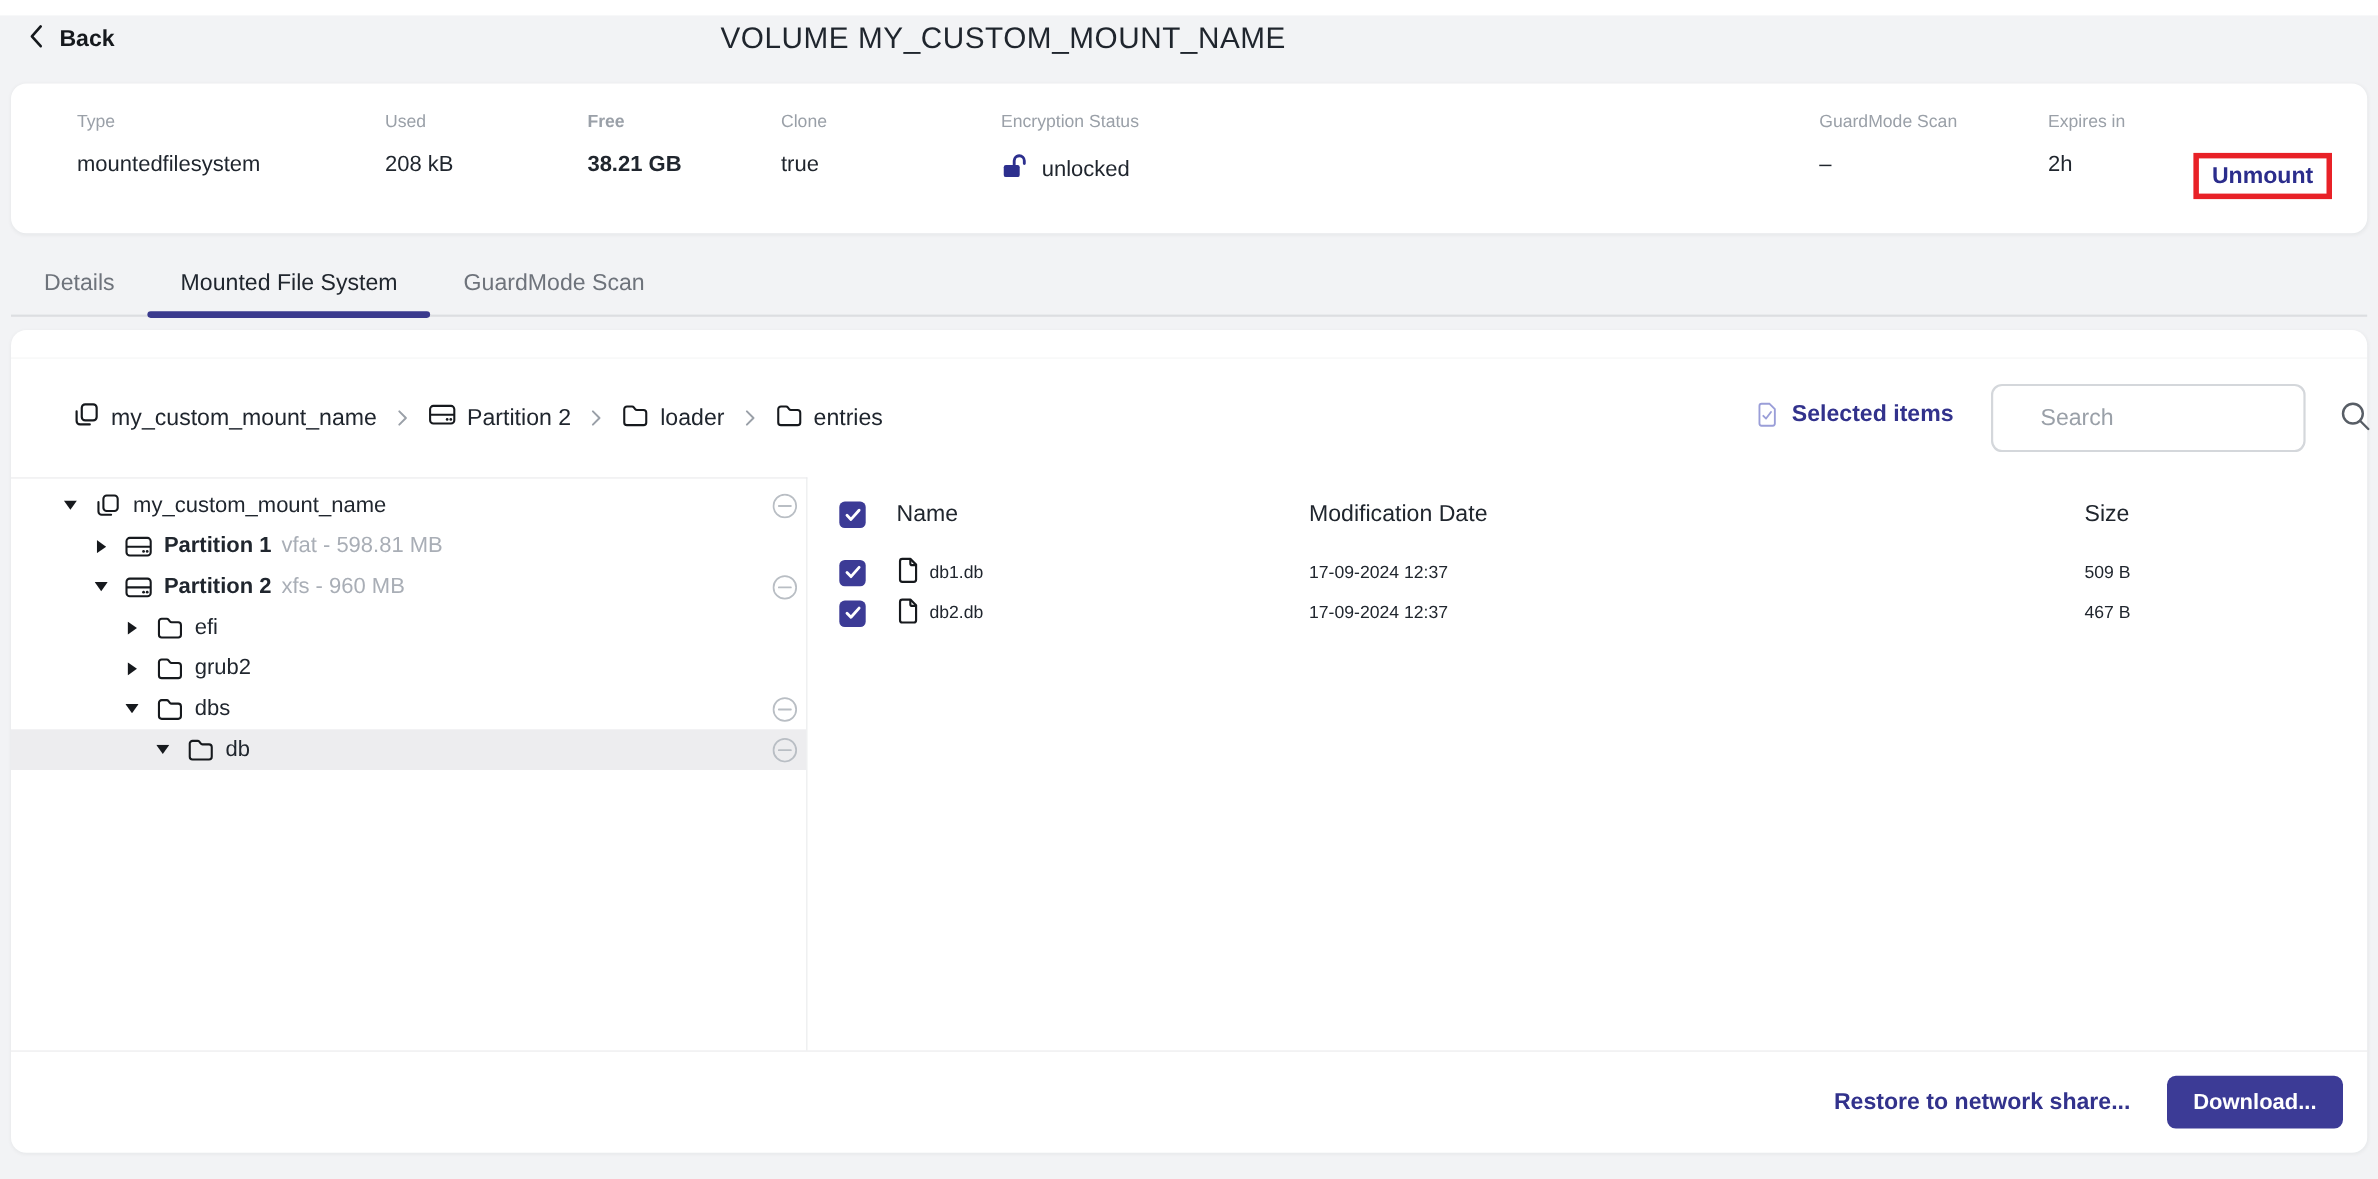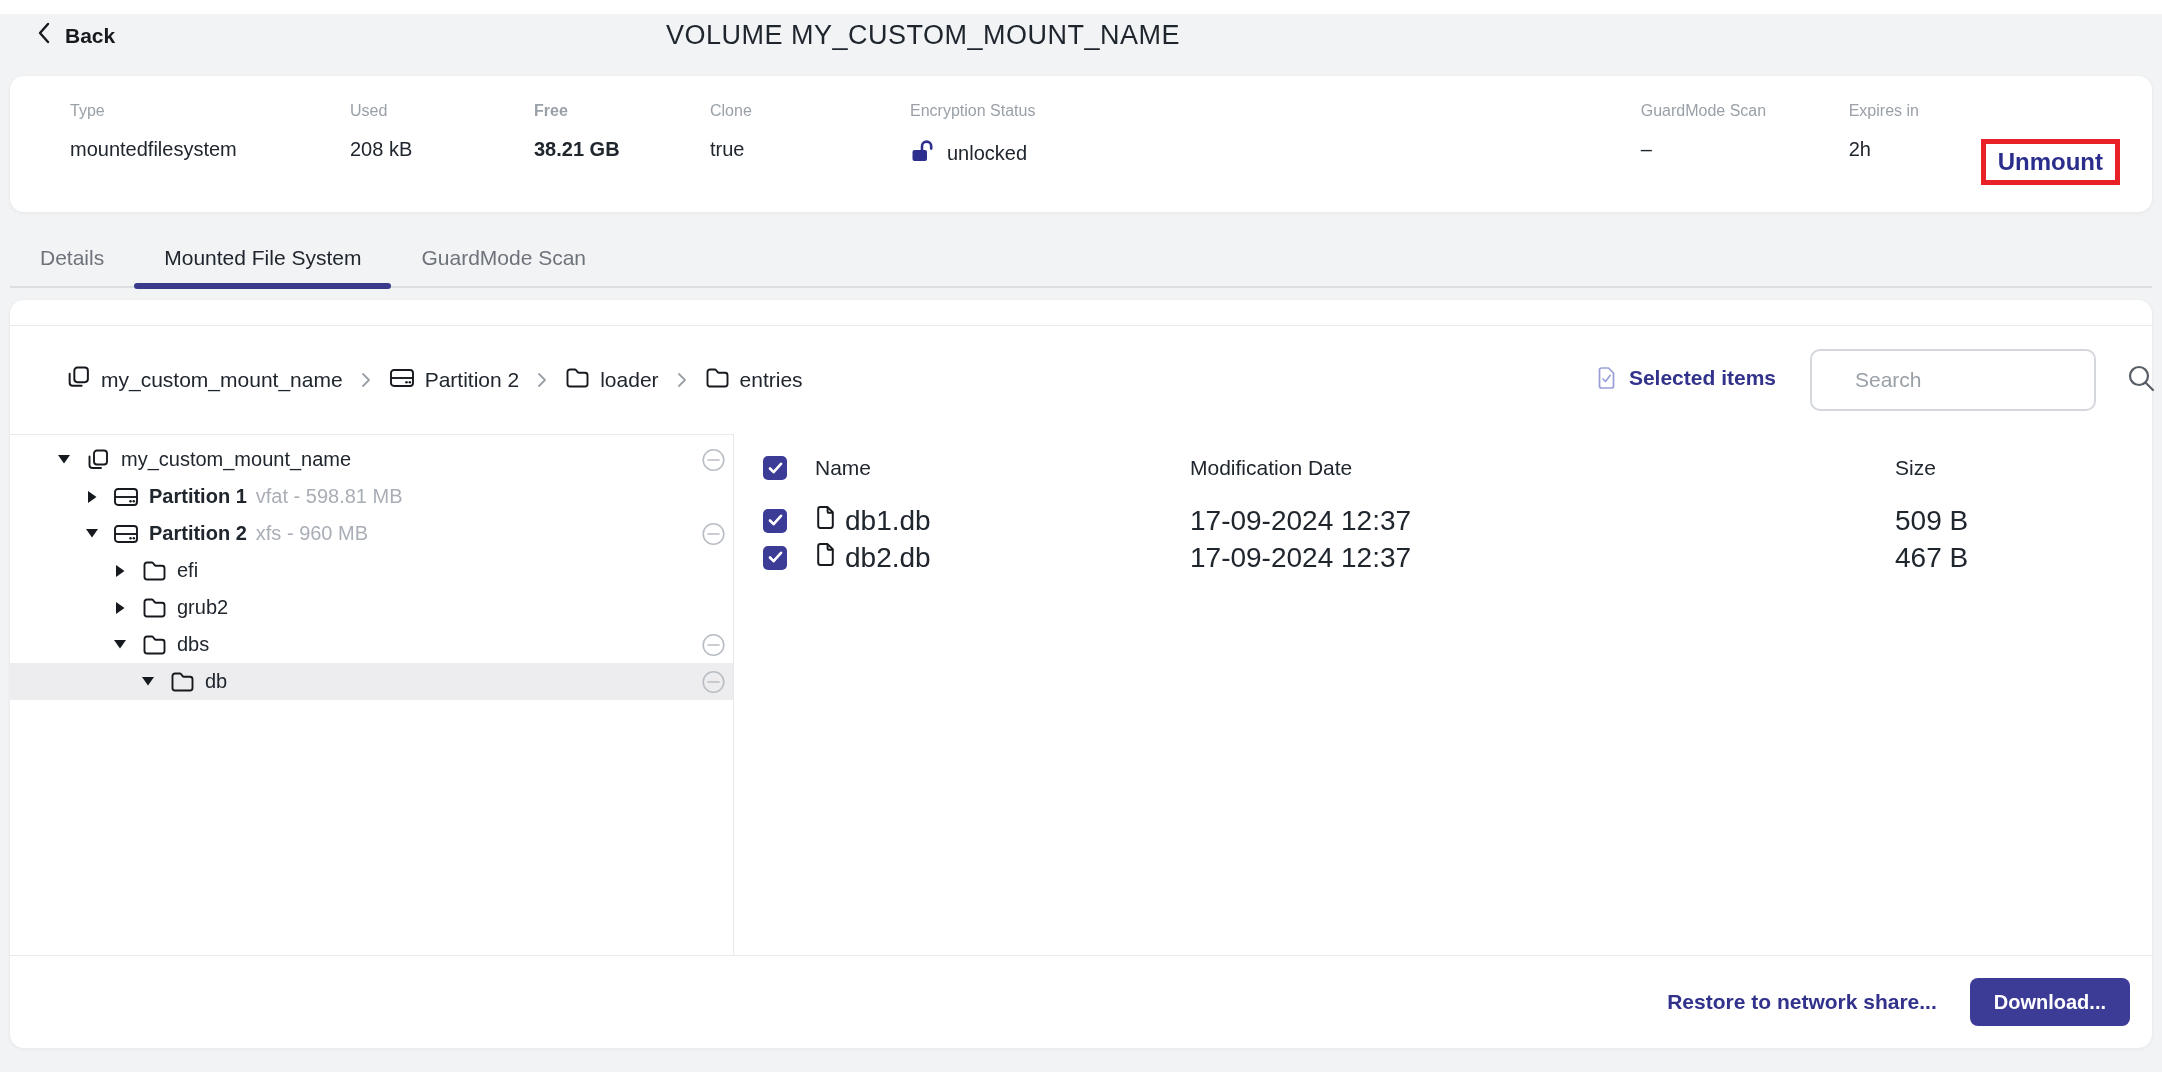--- a/index.html
+++ b/index.html
@@ -7,21 +7,21 @@
   body {
     font-family:"Liberation Sans", sans-serif;
     background:#f2f3f5;
     color:#20262e;
     position:relative;
     overflow:hidden;
   }
   .top-white-strip { position:absolute; top:0; left:0; width:2162px; height:14px; background:#ffffff; }
 
   
-  .page-header { position:absolute; top:14px; left:15px; width:1816px; height:52px; }
+  .page-header { position:absolute; top:14px; left:4px; width:1816px; height:52px; }
   .back-link {
     position:absolute; left:22px; top:8px; display:flex; align-items:center; gap:14px;
     font-size:21px; font-weight:700; color:#16191d; cursor:pointer;
   }
   .page-title {
     position:absolute; left:0; right:0; top:6px; text-align:center;
     font-size:27px; font-weight:500; color:#1f252d; letter-spacing:.5px;
   }
 
   
@@ -35,21 +35,21 @@
   .info-value { font-size:20px; color:#20262e; display:flex; align-items:center; gap:10px; }
   .f-type{width:280px;} .f-used{width:184px;} .f-free{width:176px;font-weight:bold;} .f-clone{width:200px;}
   .f-enc{flex:1;} .f-guard{width:208px;} .f-exp{width:120px;}
   .unmount-wrap {
     margin-left:12px; margin-top:37px;
     border:5px solid #e82127; background:#fff; padding:4px 12px;
     display:flex; align-items:center; justify-content:center;
   }
   .unmount-btn {
     background:transparent; border:0; font-family:inherit;
-    font-size:24px; font-weight:700; color:#2b2d8c; cursor:pointer;
+    font-size:21px; font-weight:700; color:#2b2d8c; cursor:pointer;
   }
 
   
   .tabs-bar {
     position:absolute; left:10px; top:230px; width:2142px; height:58px;
     border-bottom:2px solid #dcdee1; display:flex; align-items:center; gap:0;
   }
   .tab {
     position:relative; height:58px; display:flex; align-items:center;
     padding:0 30px; font-size:21px; color:#6e737b; cursor:pointer;
@@ -107,21 +107,21 @@
     width:23px; height:23px; display:flex; cursor:pointer;
   }
 
   
   .table-pane { flex:1; padding-top:12px; }
   .t-grid {
     display:grid; grid-template-columns:24px 28px 375px 705px 1fr;
     align-items:center; padding-left:29px;
   }
   .t-head { height:44px; margin-bottom:12px; font-size:21px; font-weight:500; color:#20262e; }
-  .t-row { height:37px; font-size:28px; color:#20262e; }
+  .t-row { height:37px; font-size:16px; color:#20262e; }
   .cell-name { display:flex; align-items:center; gap:9px; }
   .checkbox {
     width:24px; height:24px; border-radius:5px; background:#3c3b96;
     display:flex; align-items:center; justify-content:center; cursor:pointer;
   }
 
   
   .card-footer {
     border-top:1px solid #e9eaec; height:93px;
     display:flex; align-items:center; justify-content:flex-end; gap:33px; padding-right:22px;

